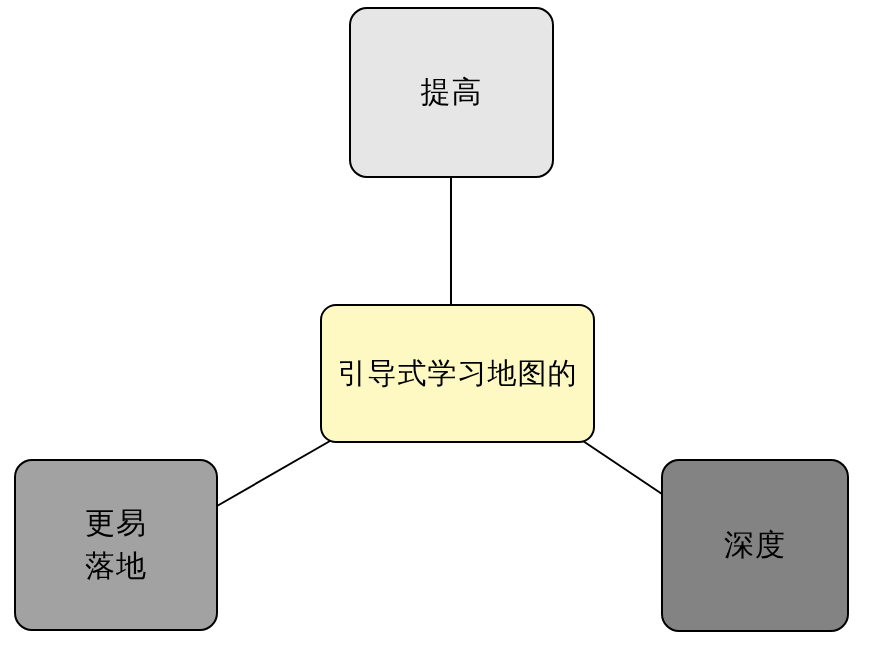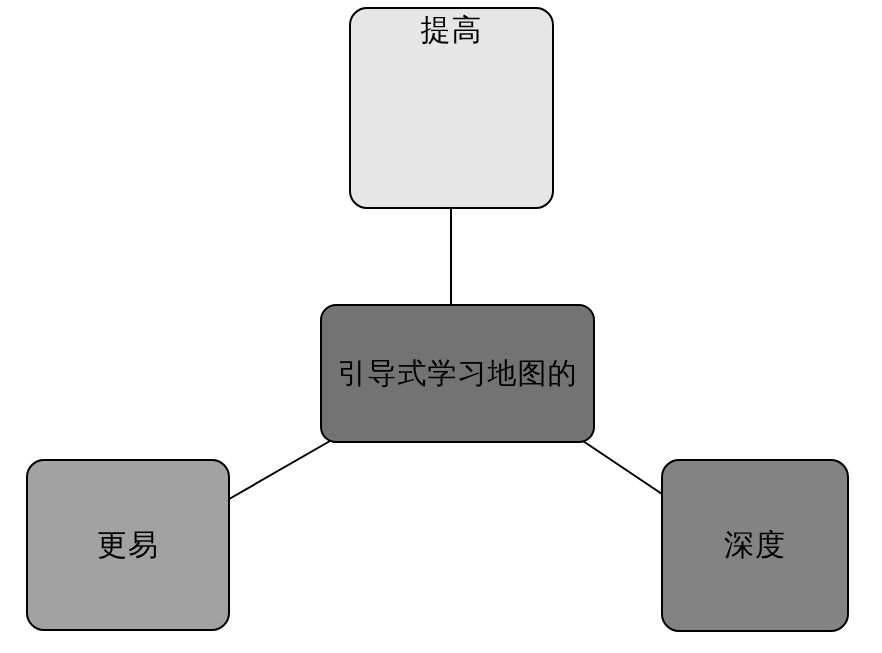--- a/index.html
+++ b/index.html
@@ -36,22 +36,21 @@
     text-align: center;
     color: #000000;
     font-size: 30px;
     line-height: 1.42;
     letter-spacing: 1px;
   }
   .node-top {
     left: 349px;
     top: 7px;
     width: 205px;
-    height: 202px;
-    justify-content: space-between;
+    height: 171px;
   }
   .node-center {
     left: 320px;
     top: 304px;
     width: 275px;
     height: 139px;
     border-radius: 16px;
     font-size: 29px;
   }
   .node-bottom-left {
@@ -79,25 +78,26 @@
   <svg class="connector-layer" width="882" height="653" viewBox="0 0 882 653" xmlns="http://www.w3.org/2000/svg">
     <line x1="451" y1="177" x2="451" y2="306" stroke="#000000" stroke-width="2"></line>
     <line x1="330" y1="441" x2="217" y2="506" stroke="#000000" stroke-width="2"></line>
     <line x1="583" y1="441" x2="665" y2="496" stroke="#000000" stroke-width="2"></line>
   </svg>
 
   <div class="node node-top" style="background-color: rgb(230, 230, 230);">
     <span class="node-line">提高</span>
   </div>
 
-  <div class="node node-center" style="background-color: #737373;">
+  <div class="node node-center" style="background-color: #fef9c3;">
     <span class="node-line">引导式学习地图的</span>
   </div>
 
-  <div class="node node-bottom-left" style="background-color: rgb(162, 162, 162); margin-left: 12px;">
+  <div class="node node-bottom-left" style="background-color: rgb(162, 162, 162);">
     <span class="node-line">更易</span>
+    <span class="node-line">落地</span>
   </div>
 
   <div class="node node-bottom-right" style="background-color: rgb(131, 131, 131);">
     <span class="node-line">深度</span>
   </div>
 
 </div>
 
 </body></html>

